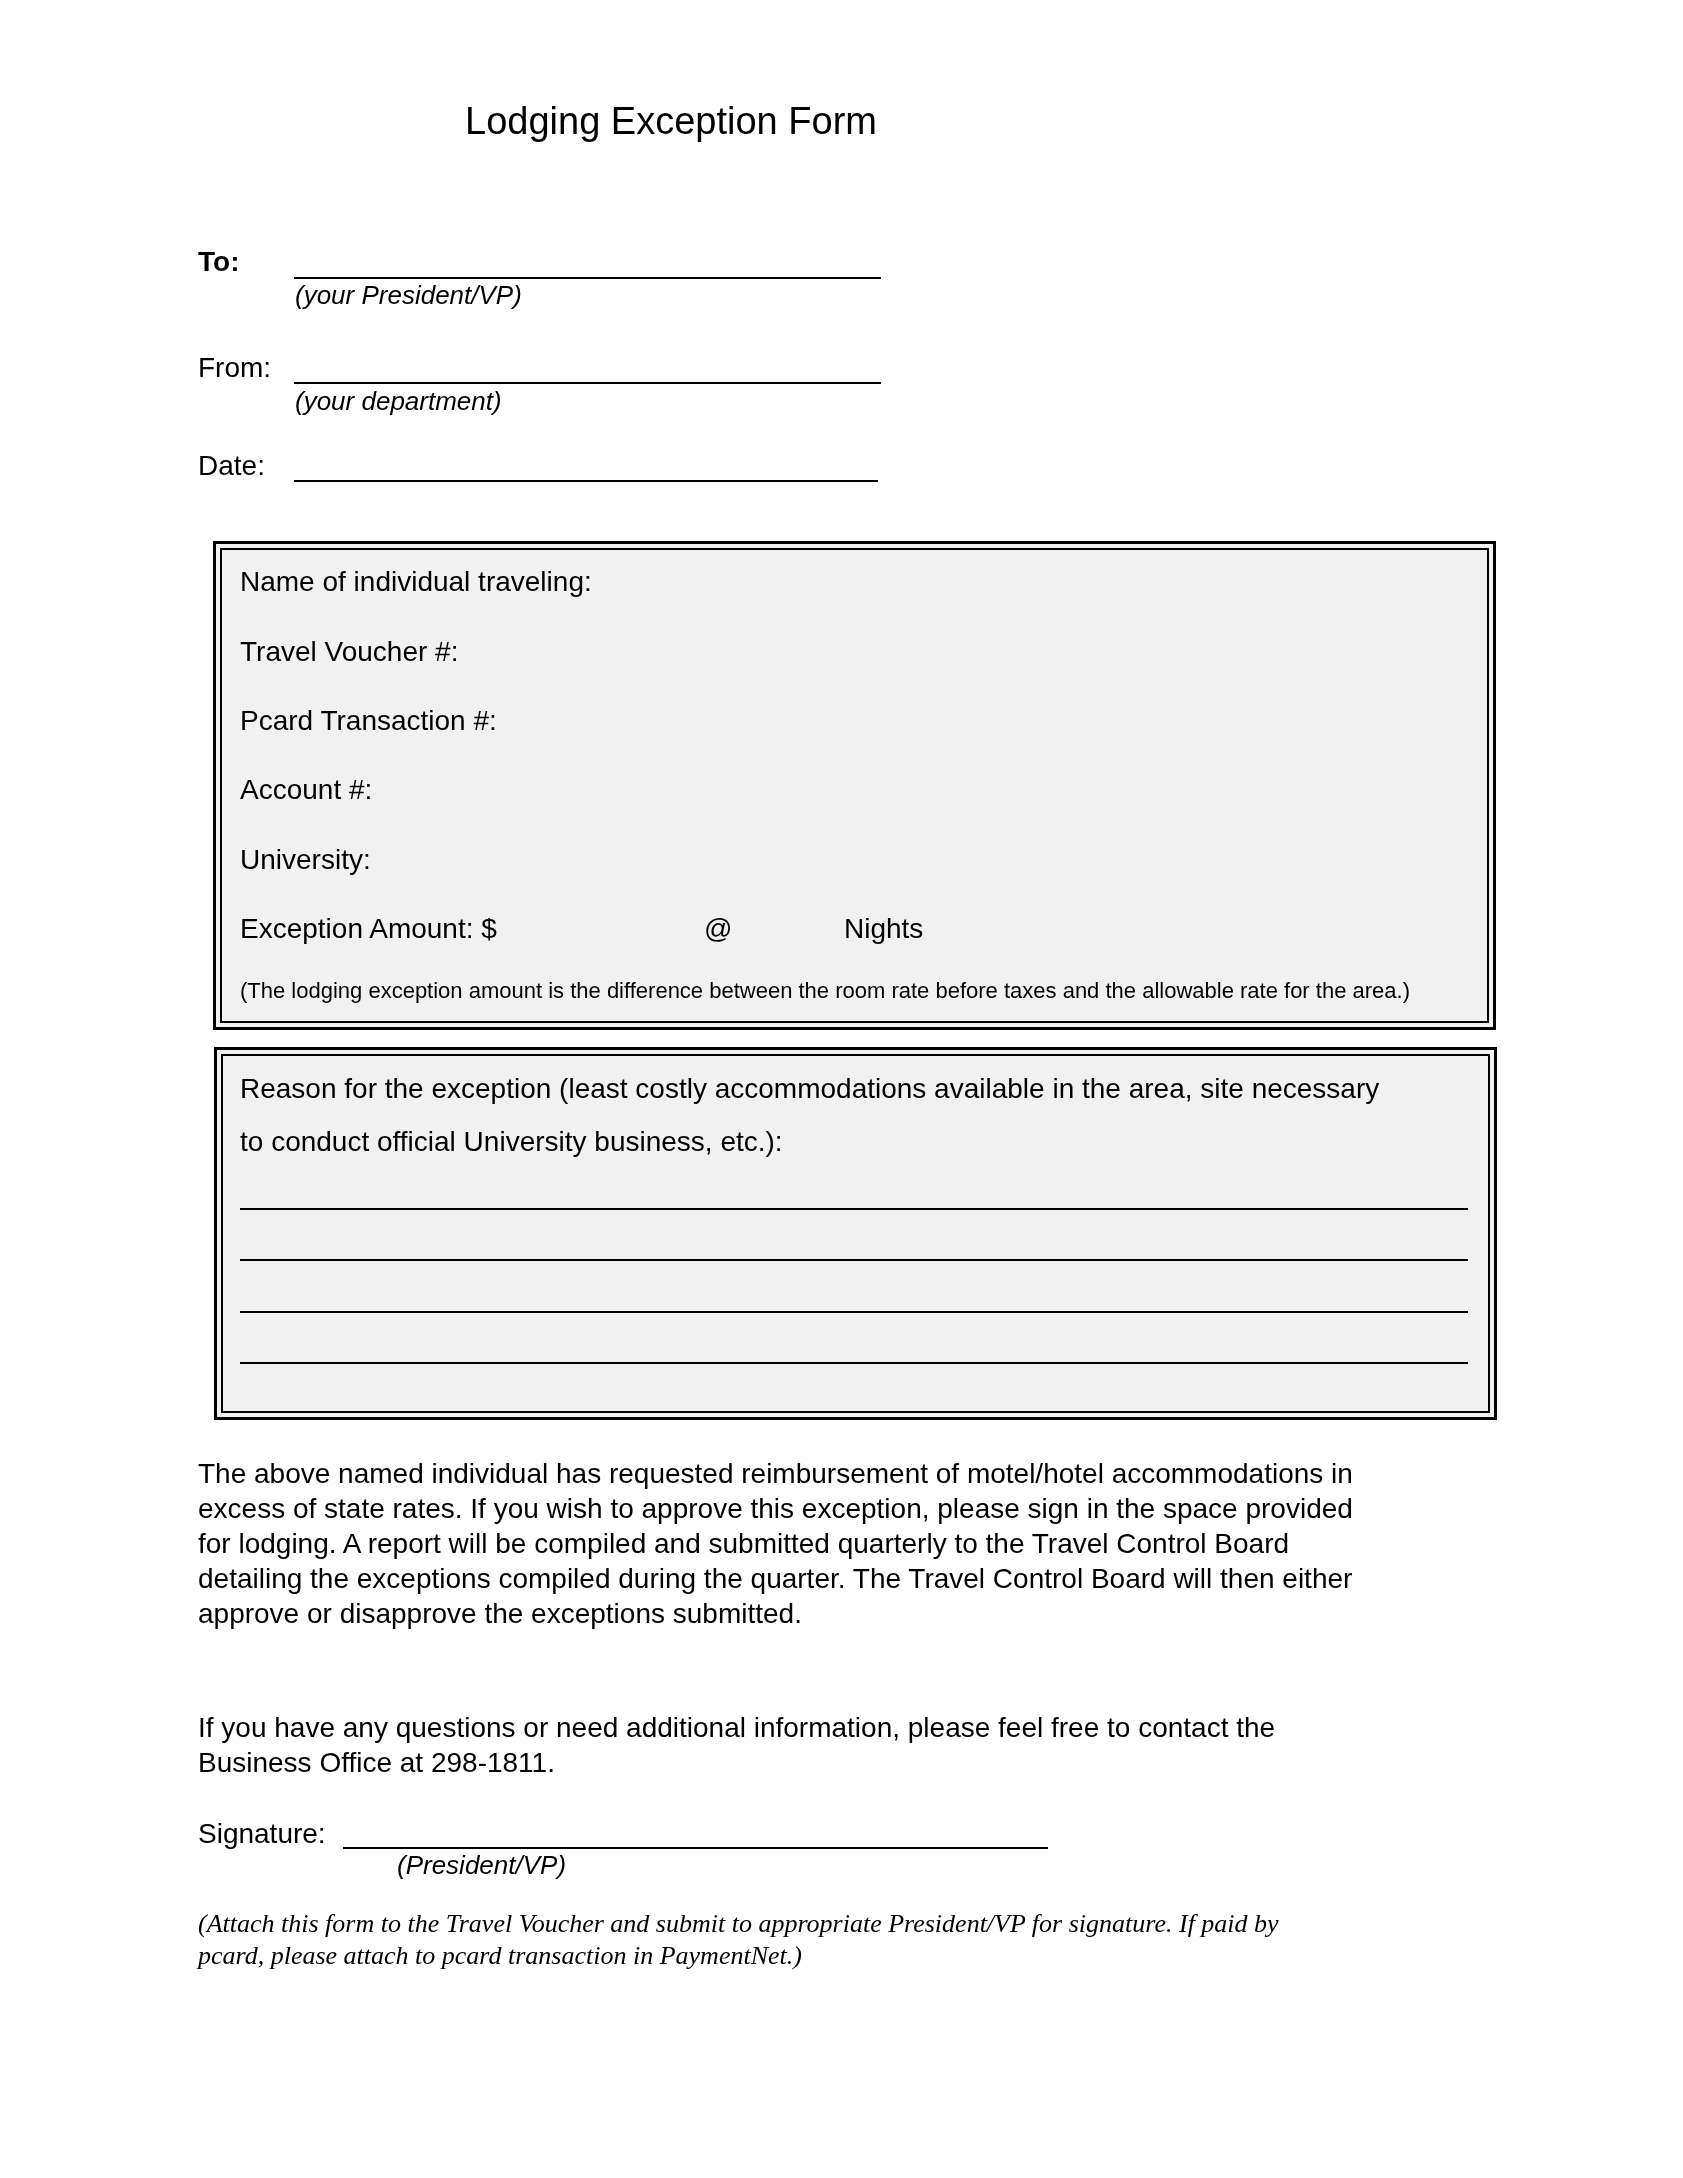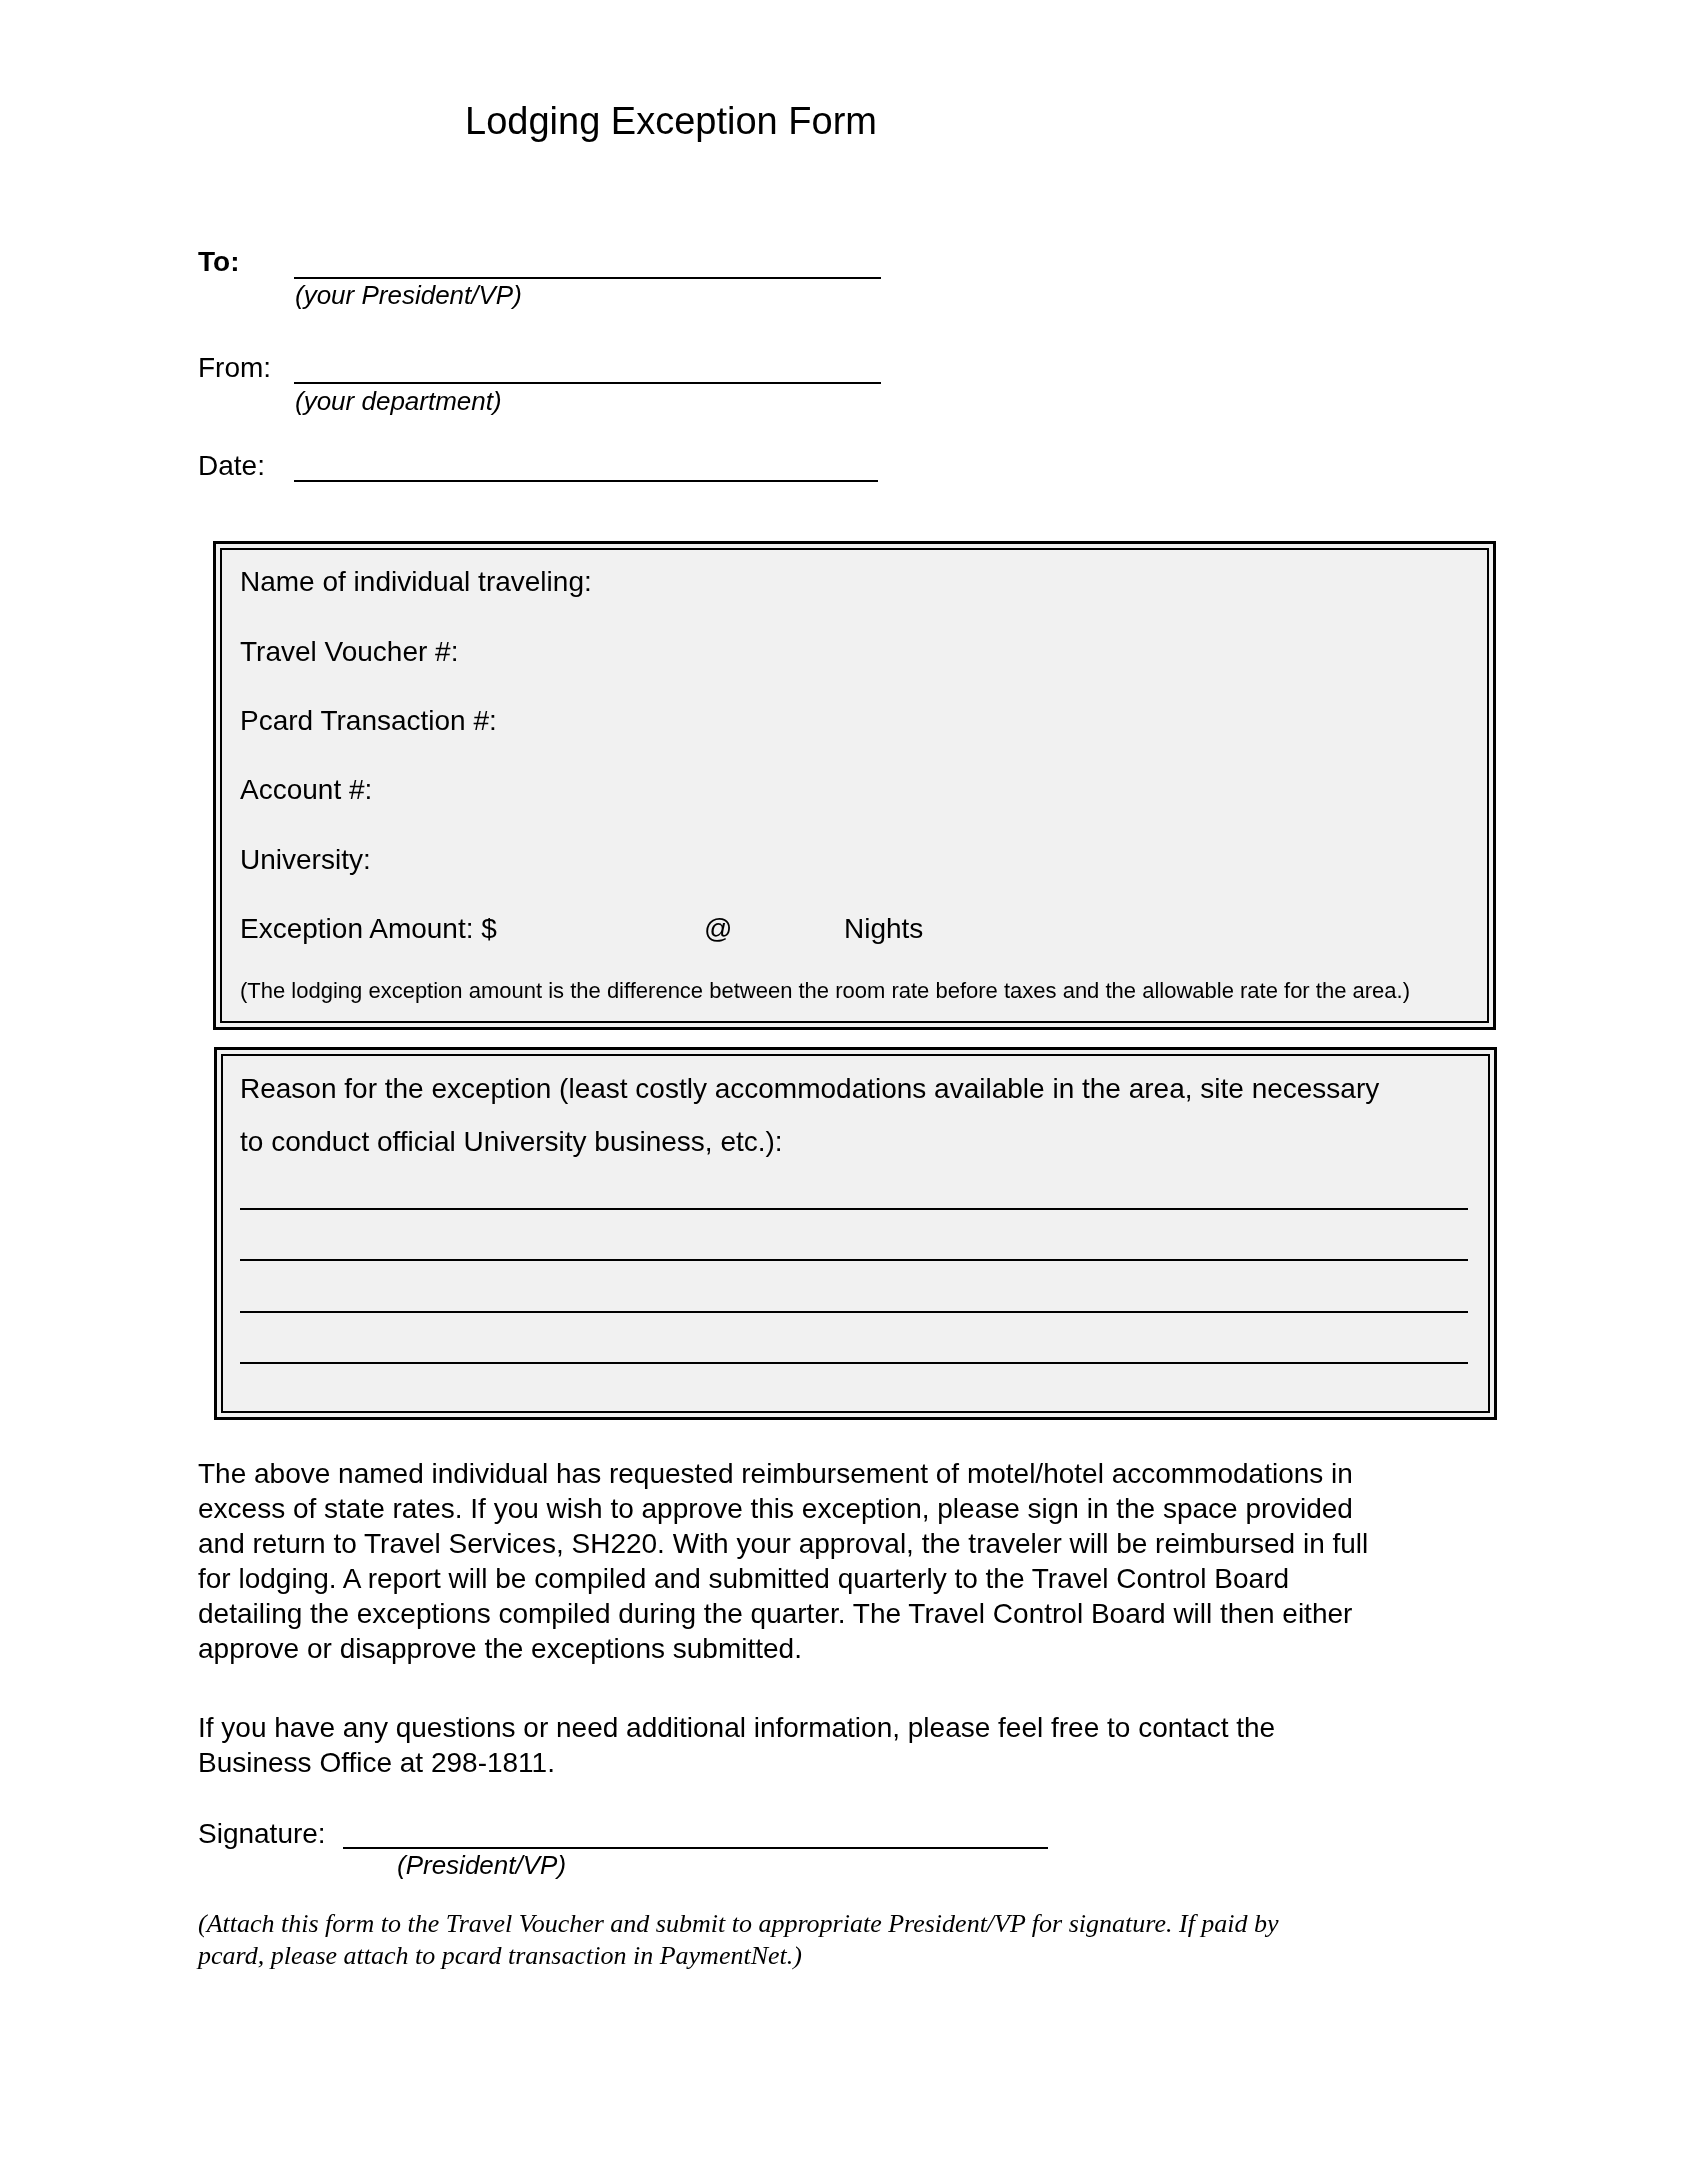--- a/index.html
+++ b/index.html
@@ -117,21 +117,20 @@
 <div class="abs field-label" style="left:240px; top:1073px;">Reason for the exception (least costly accommodations available in the area, site necessary</div>
 <div class="abs field-label" style="left:240px; top:1126px;">to conduct official University business, etc.):</div>
 <div class="reason-line" style="top:1208px;"></div>
 <div class="reason-line" style="top:1259px;"></div>
 <div class="reason-line" style="top:1311px;"></div>
 <div class="reason-line" style="top:1362px;"></div>
 
 <div class="abs para" style="top:1456px;">
   <div>The above named individual has requested reimbursement of motel/hotel accommodations in</div>
   <div>excess of state rates. If you wish to approve this exception, please sign in the space provided</div>
-  <div>and return to Travel Services, SH220. With your approval, the traveler will be reimbursed in full</div>
   <div>for lodging. A report will be compiled and submitted quarterly to the Travel Control Board</div>
   <div>detailing the exceptions compiled during the quarter. The Travel Control Board will then either</div>
   <div>approve or disapprove the exceptions submitted.</div>
 </div>
 
 <div class="abs para" style="top:1710px;">
   <div>If you have any questions or need additional information, please feel free to contact the</div>
   <div>Business Office at 298-1811.</div>
 </div>
 

